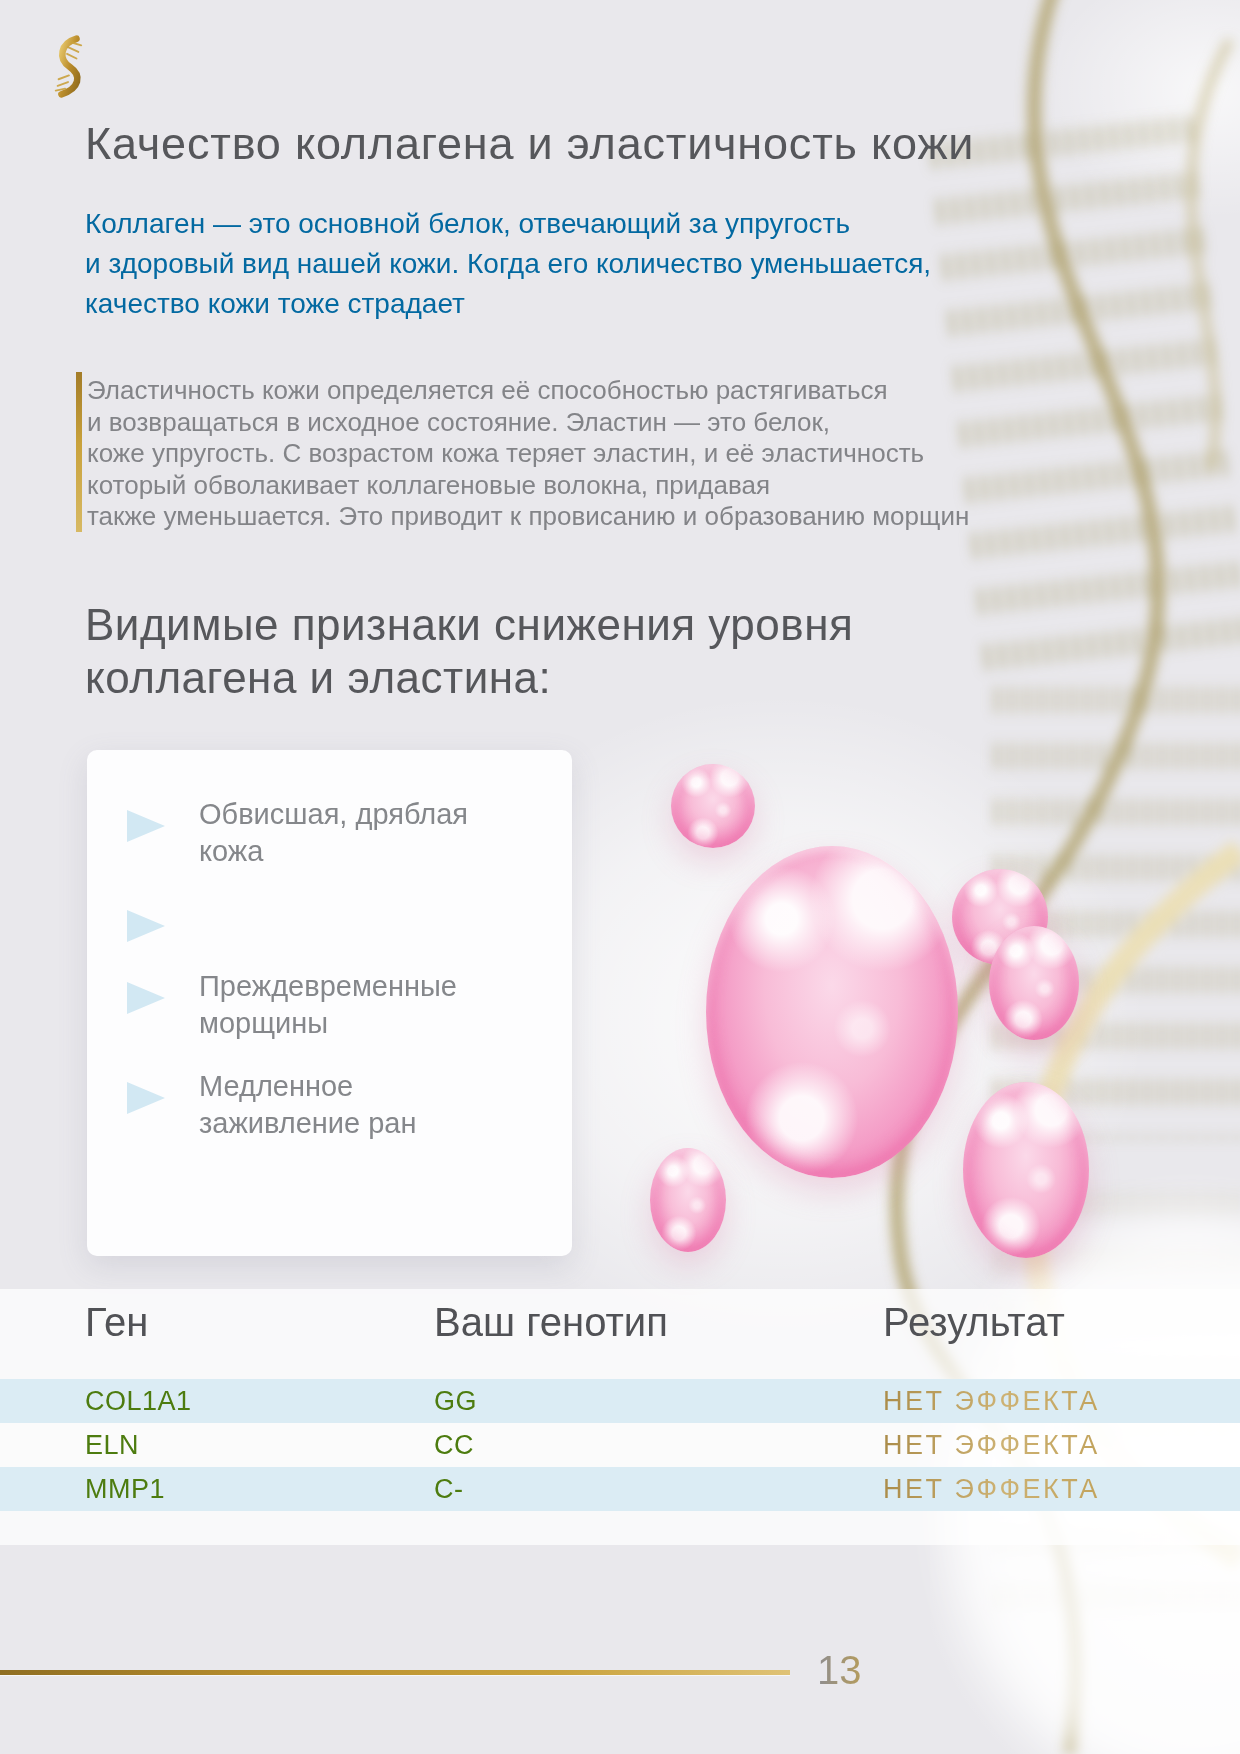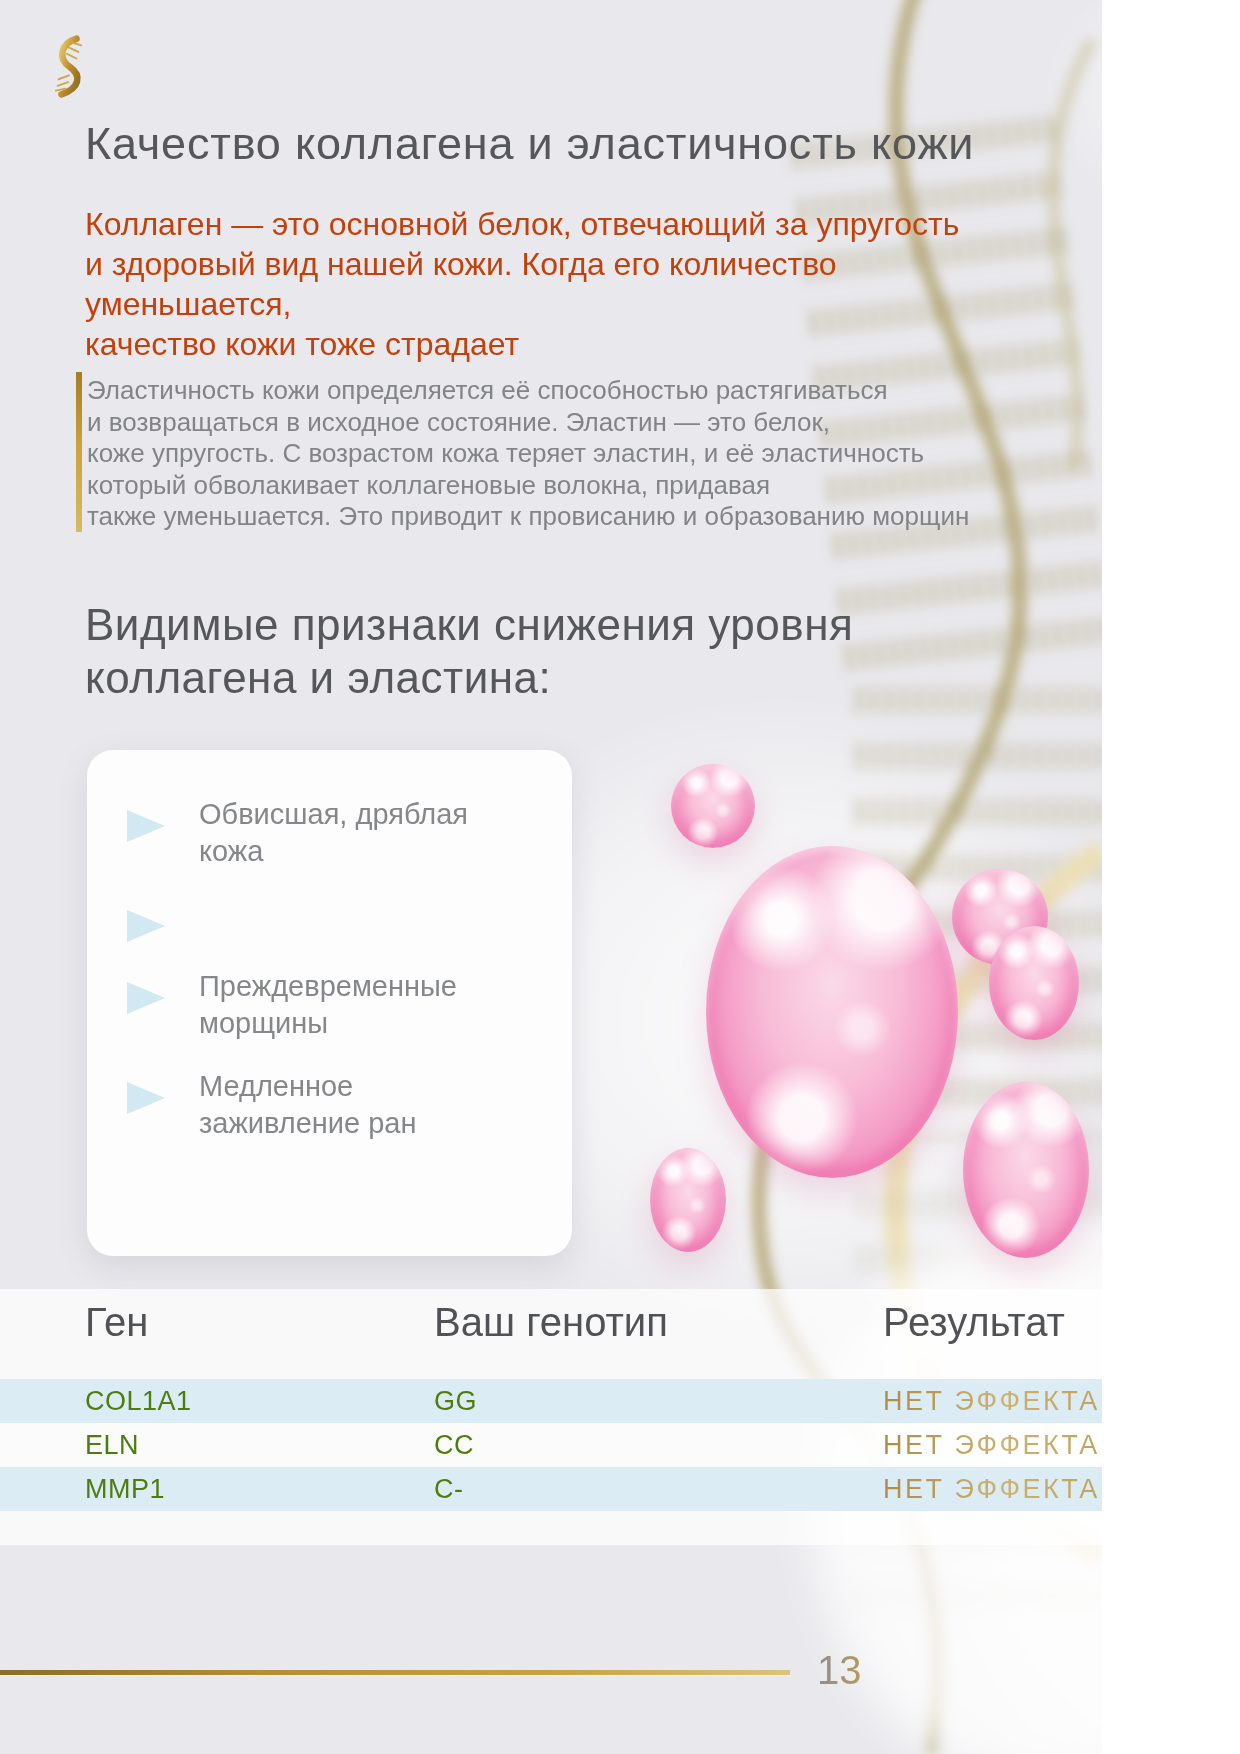--- a/index.html
+++ b/index.html
@@ -1,17 +1,17 @@
 <!DOCTYPE html>
 <html><head>
 <meta charset="utf-8">
 <style>
   html,body{margin:0;padding:0;}
   .page{
-    position:relative; width:1102px; height:1754px; overflow:hidden;
+    position:relative; width:1240px; height:1754px; overflow:hidden;
     background:#e9e8ec;
     font-family:"Liberation Sans","DejaVu Sans",sans-serif;
     -webkit-font-smoothing:antialiased;
   }
   
   .glow{position:absolute; pointer-events:none;}
   .glow-center{left:420px; top:700px; width:720px; height:640px;
     background:radial-gradient(ellipse at center, rgba(255,255,255,.85) 0%, rgba(255,255,255,.45) 45%, rgba(255,255,255,0) 72%);}
   .glow-bottom-right{left:930px; top:1260px; width:560px; height:560px;
     background:radial-gradient(ellipse at center, rgba(255,255,255,.9) 0%, rgba(255,255,255,.5) 50%, rgba(255,255,255,0) 75%);}
@@ -21,31 +21,31 @@
   
   .dna-bg{position:absolute; right:0; top:0; width:430px; height:1754px;}
 
   
   .logo{position:absolute; left:48px; top:34px; width:40px; height:66px;}
 
   
   .title{position:absolute; left:85px; top:118px; width:1050px;
     font-size:45px; font-weight:300; letter-spacing:.8px; color:#56575b;}
   .intro{position:absolute; left:85px; top:204px; width:940px;
-    font-size:32px; font-weight:300; line-height:40px; color:#c2410c;}
+    font-size:28px; font-weight:300; line-height:40px; color:#0369a1;}
   .quote{position:absolute; left:76px; top:372px; width:950px; display:flex;}
   .quote-bar{width:6px; height:160px; flex:0 0 6px;
     background:linear-gradient(180deg,#a37c28 0%,#c9a23c 45%,#d7b964 100%); }
   .quote-text{margin-left:5px; font-size:26px; font-weight:300; line-height:31.5px; color:#838488; padding-top:3px;}
   .signs-heading{position:absolute; left:85px; top:598px; width:900px;
     font-size:44px; font-weight:400; letter-spacing:.5px; line-height:53px; color:#56575b;}
 
   
   .card{position:absolute; left:87px; top:750px; width:485px; height:506px;
-    background:#fdfdfe; border-radius:26px;
+    background:#fdfdfe; border-radius:10px;
     box-shadow:0 10px 30px rgba(110,110,135,.16);
     box-sizing:border-box; padding:46px 26px 0 38px;}
   .list-item{display:flex; align-items:flex-start; margin-bottom:26px;}
   .tri{flex:0 0 40px; width:40px; height:32px; margin-top:14px;}
   .tri svg{display:block;}
   .item-text{margin-left:34px; width:320px;
     font-size:29px; font-weight:300; line-height:37px; color:#85878b;}
 
   
   .bubble{position:absolute; border-radius:50%;

